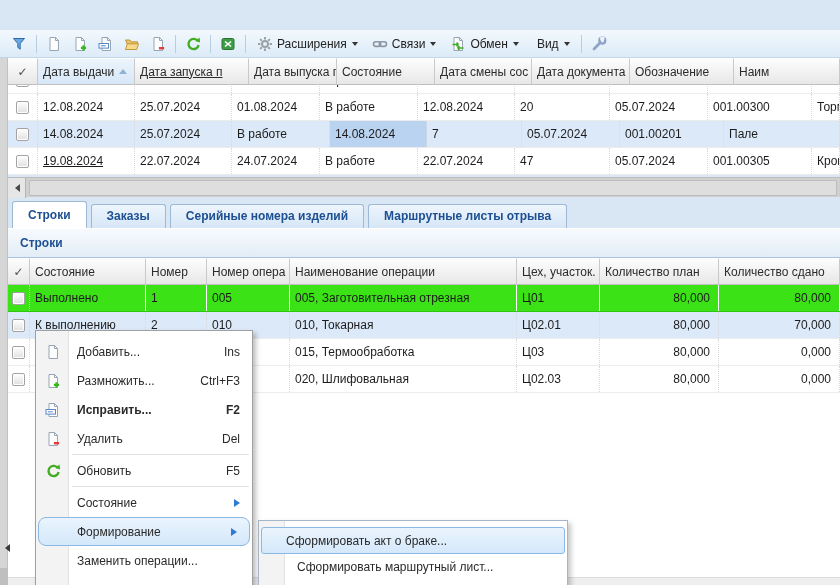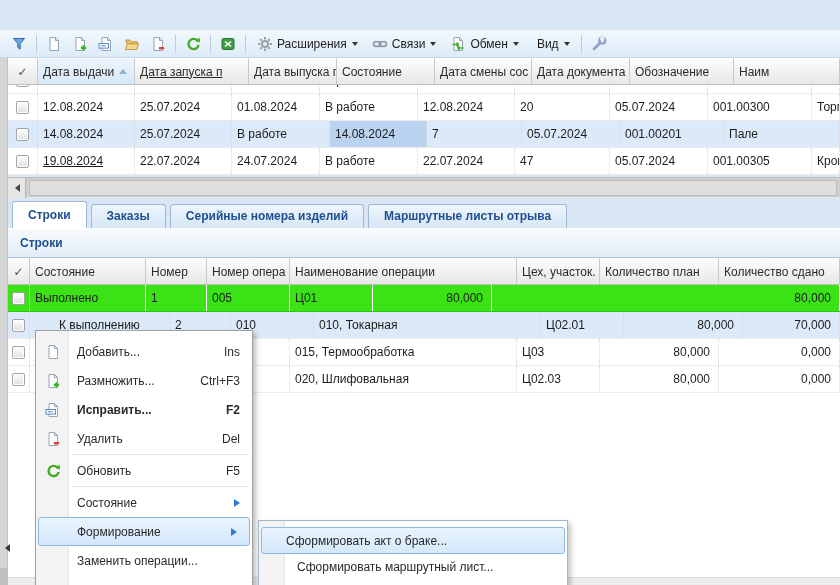--- a/index.html
+++ b/index.html
@@ -95,21 +95,21 @@
     position:absolute; left:35px; top:330px; width:218px; height:262px;
     background:#fff; border:1px solid #a0a0a0; box-shadow:3px 3px 5px rgba(0,0,0,.25);
     padding-top:6px; z-index:50;
   }
   .menu .gutter { position:absolute; left:0; top:0; bottom:0; width:33px; background:#f3f3f3; border-right:1px solid #e2e2e2; }
   .mi { position:relative; height:29px; display:flex; align-items:center; z-index:1; }
   .mi .mic { width:34px; display:flex; align-items:center; justify-content:center; }
   .mi .lbl { flex:1; padding-left:7px; color:#2a2a2a; }
   .mi .sc { padding-right:12px; color:#2a2a2a; }
   .mi.bold .lbl, .mi.bold .sc { font-weight:bold; }
-  .mi.hl { margin:0 2px; border:1px solid #8cb8e6; border-radius:3px; background:linear-gradient(#eaf4fd,#d4e8fb); height:29px; }
+  .mi.hl { margin:0 2px; border:1px solid #8cb8e6; border-radius:8px; background:linear-gradient(#eaf4fd,#d4e8fb); height:29px; }
   .mi.hl .mic { width:31px; }
   .subarrow { width:0; height:0; border:4px solid transparent; border-left:6px solid #2f7ad4; margin-right:8px; }
   .msep { position:relative; z-index:1; height:1px; background:#e2e2e2; margin:1px 3px 1px 36px; }
   
   .submenu {
     position:absolute; left:258px; top:520px; width:310px; height:70px;
     background:#fff; border:1px solid #a7b6c6; box-shadow:3px 3px 5px rgba(0,0,0,.22);
     padding-top:6px; z-index:51;
   }
   .submenu .gutter { position:absolute; left:0; top:0; bottom:0; width:26px; background:#f3f3f3; border-right:1px solid #e2e2e2; }
@@ -358,29 +358,30 @@
         </div>
       </div>
     <div id="lower-body">
         <div class="grow green">
           <div class="colcb" style="width: 22px;">
             <span class="cb"></span>
           </div>
           <div class="gc" style="width: 116px;">Выполнено</div>
           <div class="gc" style="width: 61px;">1</div>
           <div class="gc" style="width: 83px;">005</div>
+          <div class="gc" style="width: 227px;">005, Заготовительная отрезная</div>
           <div class="gc" style="width: 83px;">Ц01</div>
           <div class="gc num" style="width: 119px;">80,000</div>
           <div class="gc num" style="flex: 1 1 0%;">80,000</div>
         </div>
         <div class="grow sel">
           <div class="colcb" style="width: 22px;">
             <span class="cb"></span>
           </div>
-          <div class="gc" style="width: 116px; margin-left: 24px;">К выполнению</div>
+          <div class="gc" style="width: 116px;">К выполнению</div>
           <div class="gc" style="width: 61px;">2</div>
           <div class="gc" style="width: 83px;">010</div>
           <div class="gc" style="width: 227px;">010, Токарная</div>
           <div class="gc" style="width: 83px;">Ц02.01</div>
           <div class="gc num" style="width: 119px;">80,000</div>
           <div class="gc num" style="flex: 1 1 0%;">70,000</div>
         </div>
         <div class="grow">
           <div class="colcb" style="width: 22px;">
             <span class="cb"></span>

